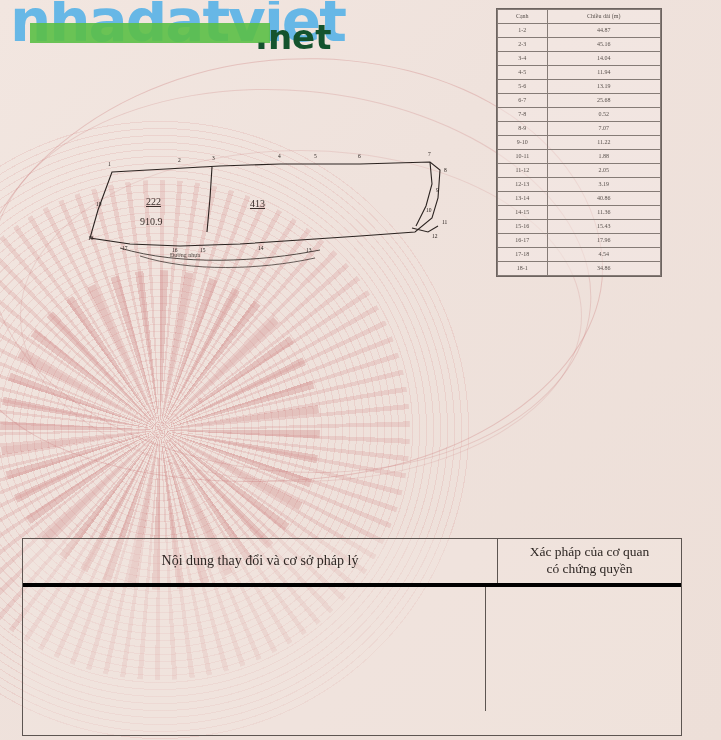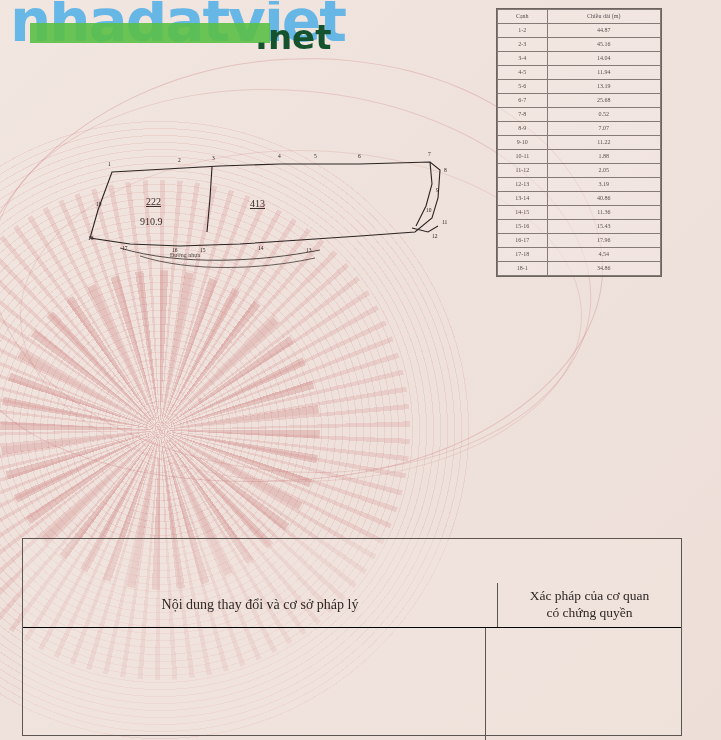--- a/index.html
+++ b/index.html
@@ -106,21 +106,21 @@
   #sec4{
     position:absolute;left:22px;top:538px;width:658px;height:196px;
     border:1px solid #5d5551;
     background:rgba(243,232,227,.35);
   }
   #sec4 .title{
     height:26px;line-height:26px;text-align:center;
     font-weight:bold;font-size:15px;color:#2e2724;
     border-bottom:1px solid #5d5551;
   }
-  #sec4 .headrow{display:flex;height:44px;border-bottom:1px solid #000000;margin-top:44px;}
+  #sec4 .headrow{display:flex;height:44px;border-bottom:4px solid #000000;}
   #sec4 .h-left{
     flex:0 0 462px;display:flex;align-items:center;justify-content:center;
     font-size:14px;color:#2e2724;border-right:1px solid #5d5551;
     text-align:center;padding:0 6px;
   }
   #sec4 .h-right{
     flex:1;display:flex;align-items:center;justify-content:center;
     font-size:13.5px;color:#2e2724;text-align:center;line-height:1.25;padding:0 4px;
   }
   #sec4 .bodyrow{display:flex;height:124px;}

